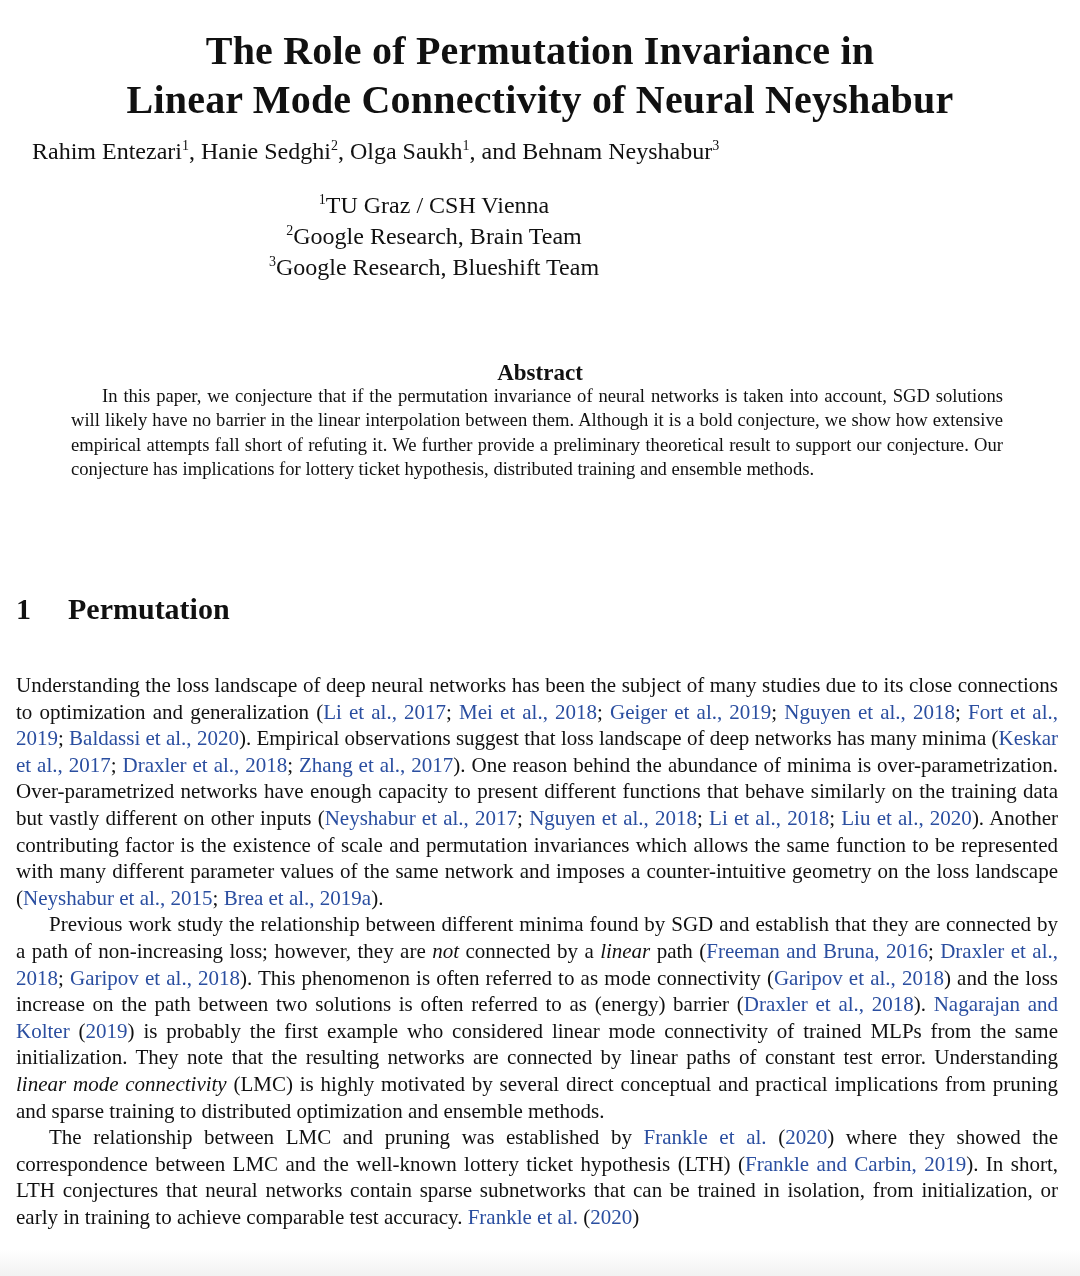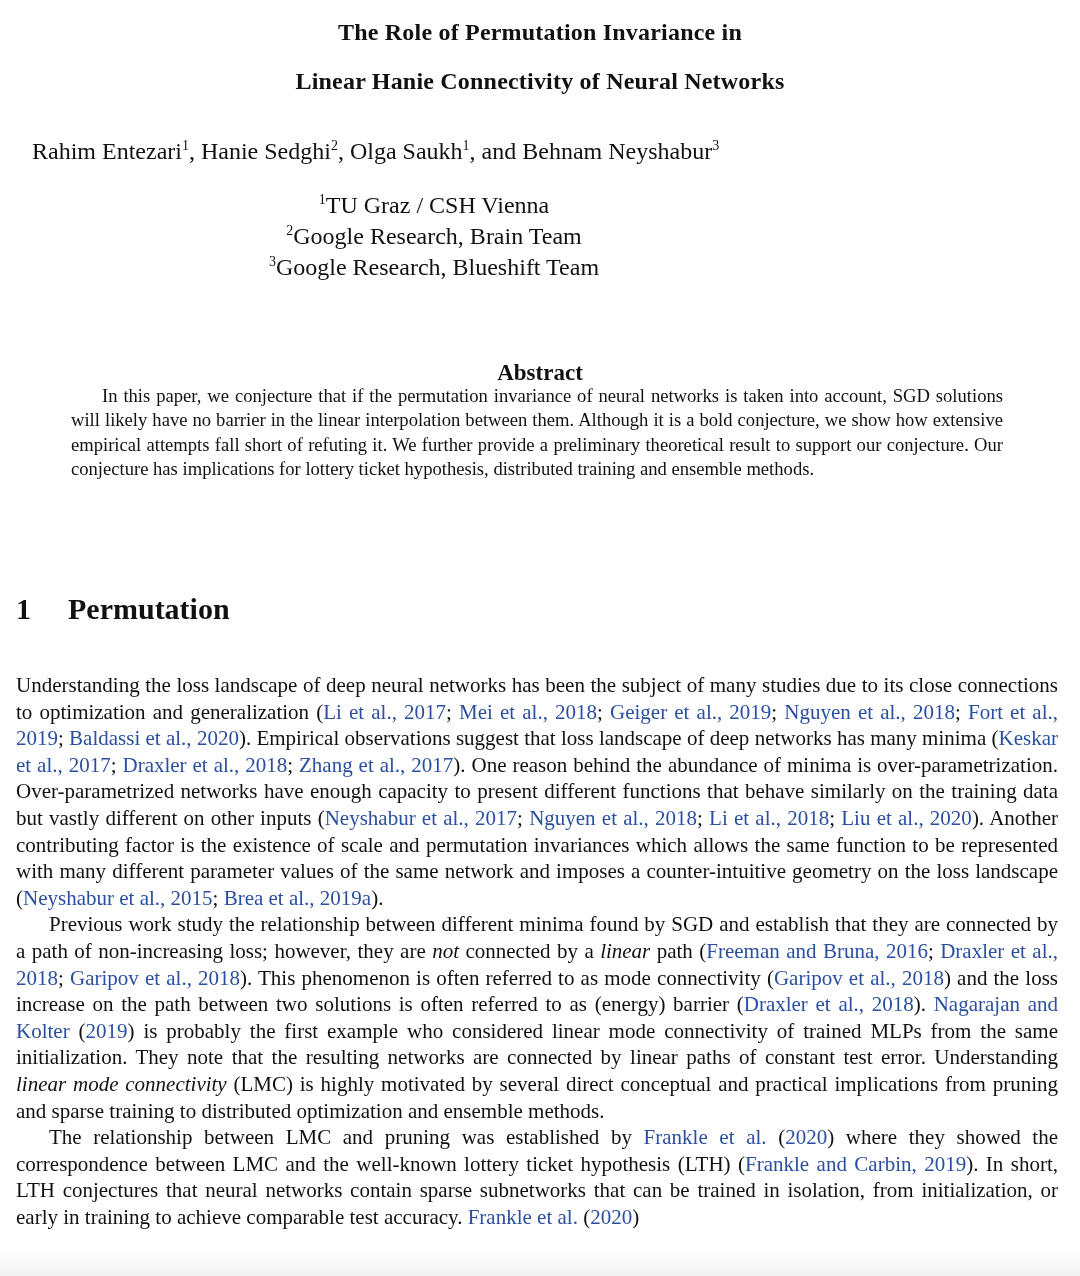--- a/index.html
+++ b/index.html
@@ -4,23 +4,23 @@
 <style>
   html, body { margin: 0; padding: 0; background: #ffffff; }
   body {
     width: 1080px; height: 1276px; overflow: hidden; position: relative;
     font-family: "DejaVu Serif", "Liberation Serif", serif;
     color: #111;
     background: linear-gradient(to bottom, #ffffff 0, #ffffff 1250px, #f2f2f2 1276px);
   }
   .page { position: absolute; left: 0; top: 0; width: 1080px; }
   .title {
-    position: absolute; left: 0; width: 1080px; top: 8px;
+    position: absolute; left: 0; width: 1080px; top: 26px;
     text-align: center; font-family: "Liberation Serif", serif;
-    font-weight: bold; font-size: 24px; line-height: 49px; letter-spacing: 0.2px;
+    font-weight: bold; font-size: 40px; line-height: 49px; letter-spacing: 0.2px;
   }
   .authors {
     position: absolute; left: 0; width: 1080px; top: 138px;
     text-align: left; font-family: "Liberation Serif", serif; font-size: 24px; padding-left: 32px;
   }
   sup { font-size: 14px; vertical-align: 9px; line-height: 0; }
   .affils {
     position: absolute; left: 0; width: 868px; top: 190px;
     text-align: center; font-family: "Liberation Serif", serif; font-size: 24px; line-height: 31px;
   }
@@ -47,21 +47,21 @@
   .body p.indent { text-indent: 33px; }
   .cite { color: #2a4ea0; }
   em { font-style: italic; }
 </style>
 </head>
 <body>
 
 <div class="page">
   <div class="title">
     <div>The Role of Permutation Invariance in</div>
-    <div>Linear Hanie Connectivity of Neural Networks</div>
+    <div>Linear Mode Connectivity of Neural Neyshabur</div>
   </div>
 
   <div class="authors" id="authors"><span>Rahim Entezari</span><sup>1</sup>, <span>Hanie Sedghi</span><sup>2</sup>, <span>Olga Saukh</span><sup>1</sup>, and <span>Behnam Neyshabur</span><sup>3</sup></div>
 
   <div class="affils" id="affils">
       <div><sup>1</sup>TU Graz / CSH Vienna</div>
       <div><sup>2</sup>Google Research, Brain Team</div>
       <div><sup>3</sup>Google Research, Blueshift Team</div>
     </div>
 

